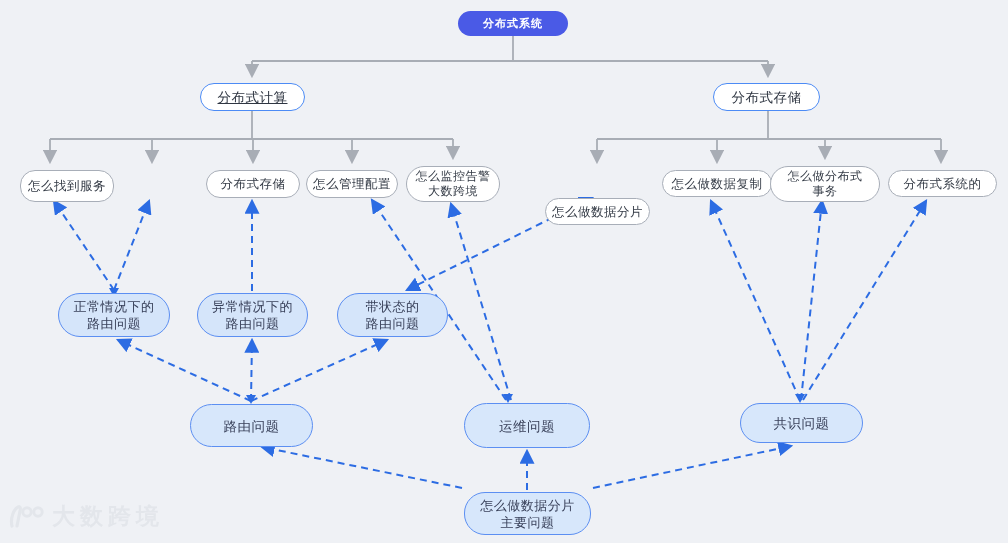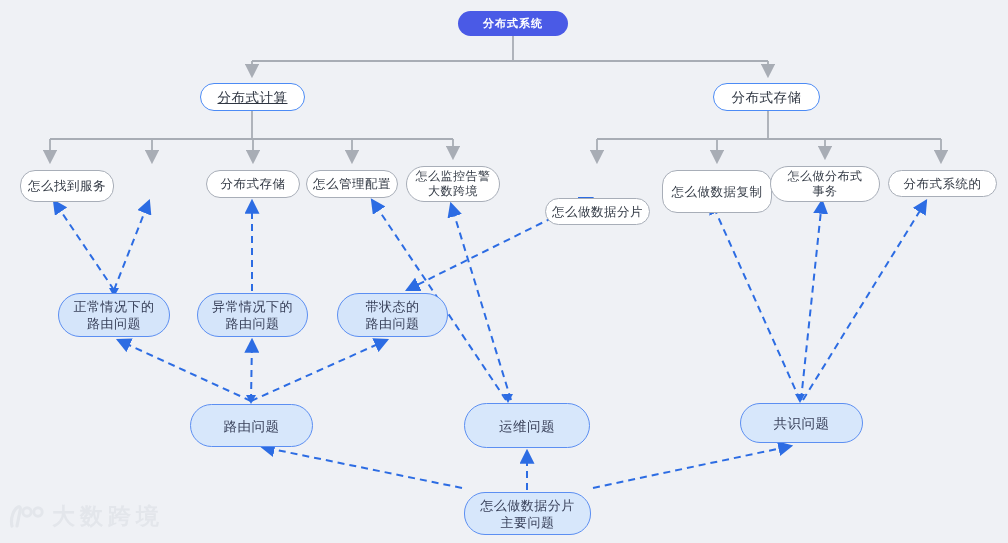--- a/index.html
+++ b/index.html
@@ -83,21 +83,21 @@
 
   <div class="node n-l3" style="left:20px;top:170px;width:94px;height:32px;">怎么找到服务</div>
   <div class="node n-l3" style="left:206px;top:170px;width:94px;height:28px;">分布式存储</div>
   <div class="node n-l3" style="left:306px;top:170px;width:92px;height:28px;">怎么管理配置</div>
   <div class="node n-l3" style="left:406px;top:166px;width:94px;height:36px;border-radius:18px;font-size:12px;line-height:15px;">
     <span>怎么监控告警</span>
     <span>大数跨境</span>
   </div>
 
   <div class="node n-l3" style="left:545px;top:160px;width:105px;height:27px;margin-top:38px;">怎么做数据分片</div>
-  <div class="node n-l3" style="left:662px;top:170px;width:110px;height:43px;">怎么做数据复制</div>
+  <div class="node n-l3" style="left:662px;top:170px;width:110px;height:27px;">怎么做数据复制</div>
   <div class="node n-l3" style="left:770px;top:166px;width:110px;height:36px;border-radius:18px;font-size:12px;line-height:15px;font-family:Liberation Serif, serif;">
     <span>怎么做分布式</span>
     <span>事务</span>
   </div>
   <div class="node n-l3" style="left:888px;top:170px;width:109px;height:27px;">分布式系统的</div>
 
   <div class="node n-mid" style="left:58px;top:293px;width:112px;height:44px;text-align:center;">
     <span>正常情况下的</span>
     <span>路由问题</span>
   </div>

